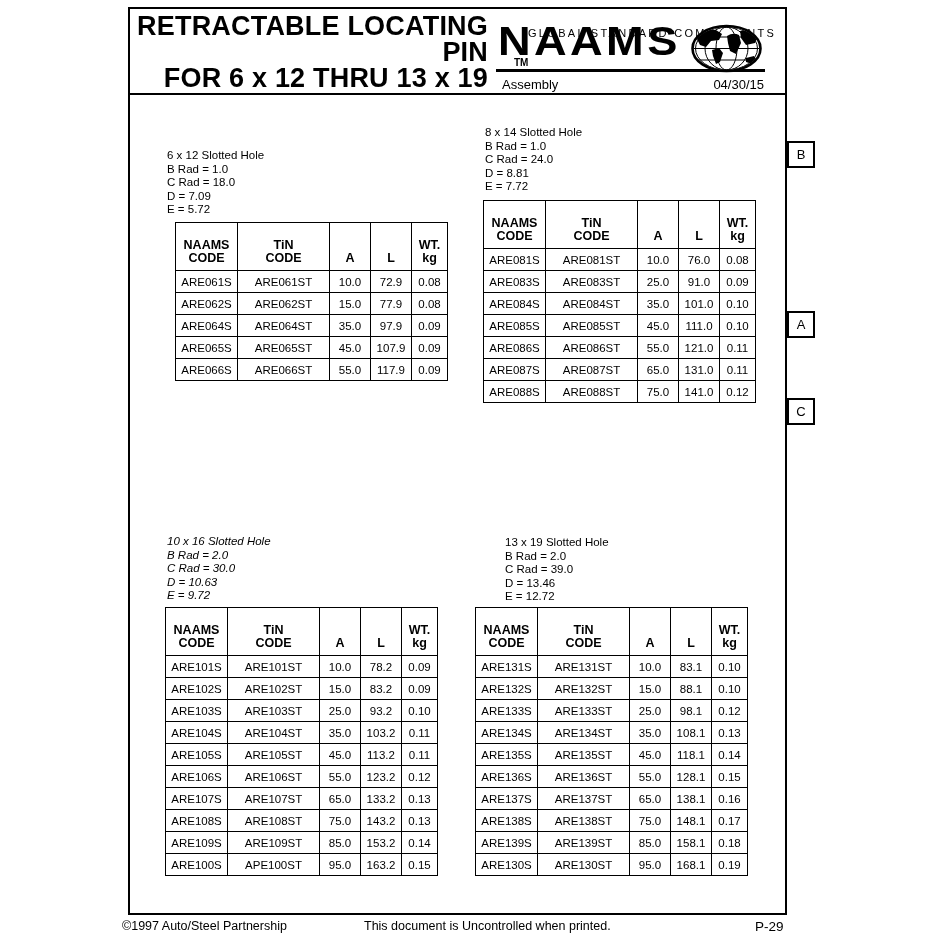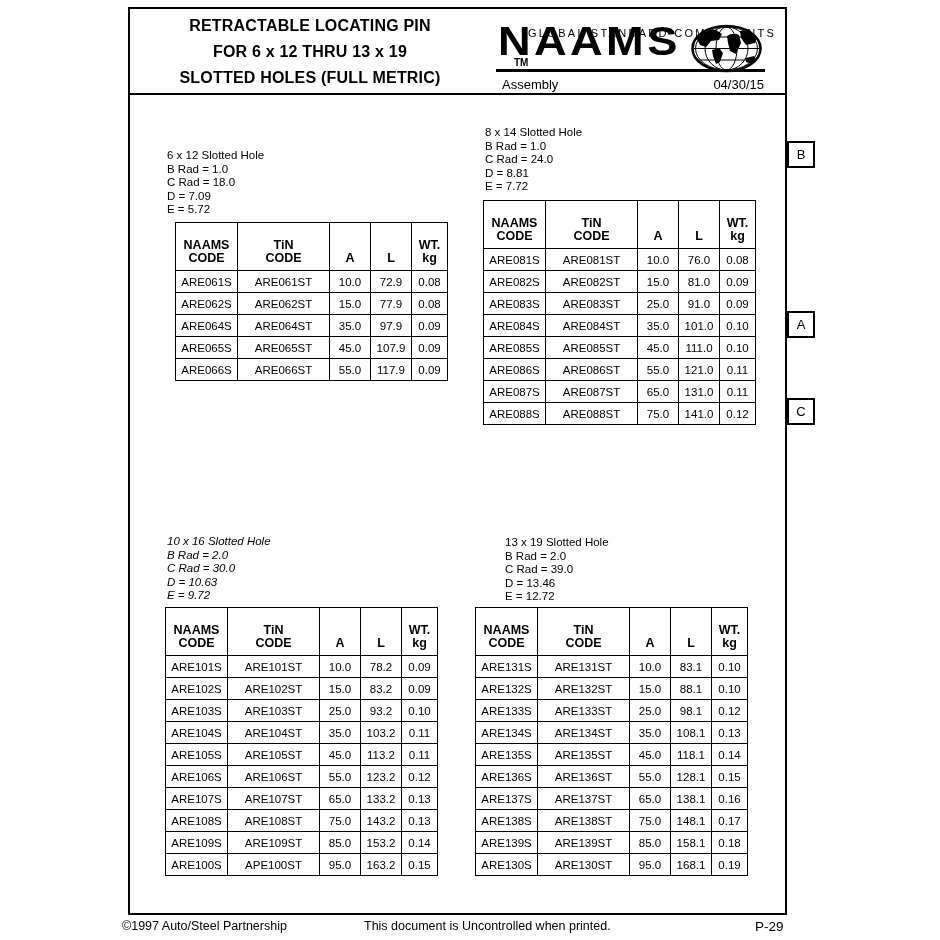--- a/index.html
+++ b/index.html
@@ -10,21 +10,21 @@
   }
   .page { position:absolute; inset:0; background:#fff; }
 
   
   .header-box {
     position:absolute; left:128px; top:7px; width:659px; height:88px;
     border:2px solid #000; box-sizing:border-box; background:#fff;
   }
   .title-block {
     position:absolute; left:2px; top:4px; width:356px;
-    text-align:center; font-weight:bold; font-size:16px; line-height:26px;
+    text-align:right; font-weight:bold; font-size:27px; line-height:26px;
     letter-spacing:0.2px;
   }
   .brand-tagline {
     position:absolute; left:366px; top:18px; width:272px;
     font-weight:normal; font-size:11px; letter-spacing:2.3px; white-space:nowrap;margin-left:32px;
   }
   .brand-tm {
     position:absolute; left:349px; top:48px;
     font-weight:bold; font-size:10px;margin-left:35px;
   }
@@ -244,27 +244,20 @@
         </thead>
         <tbody>
           <tr>
             <td>ARE081S</td>
             <td>ARE081ST</td>
             <td>10.0</td>
             <td>76.0</td>
             <td>0.08</td>
           </tr>
           <tr>
-            <td>ARE082S</td>
-            <td>ARE082ST</td>
-            <td>15.0</td>
-            <td>81.0</td>
-            <td>0.09</td>
-          </tr>
-          <tr>
             <td>ARE083S</td>
             <td>ARE083ST</td>
             <td>25.0</td>
             <td>91.0</td>
             <td>0.09</td>
           </tr>
           <tr>
             <td>ARE084S</td>
             <td>ARE084ST</td>
             <td>35.0</td>

